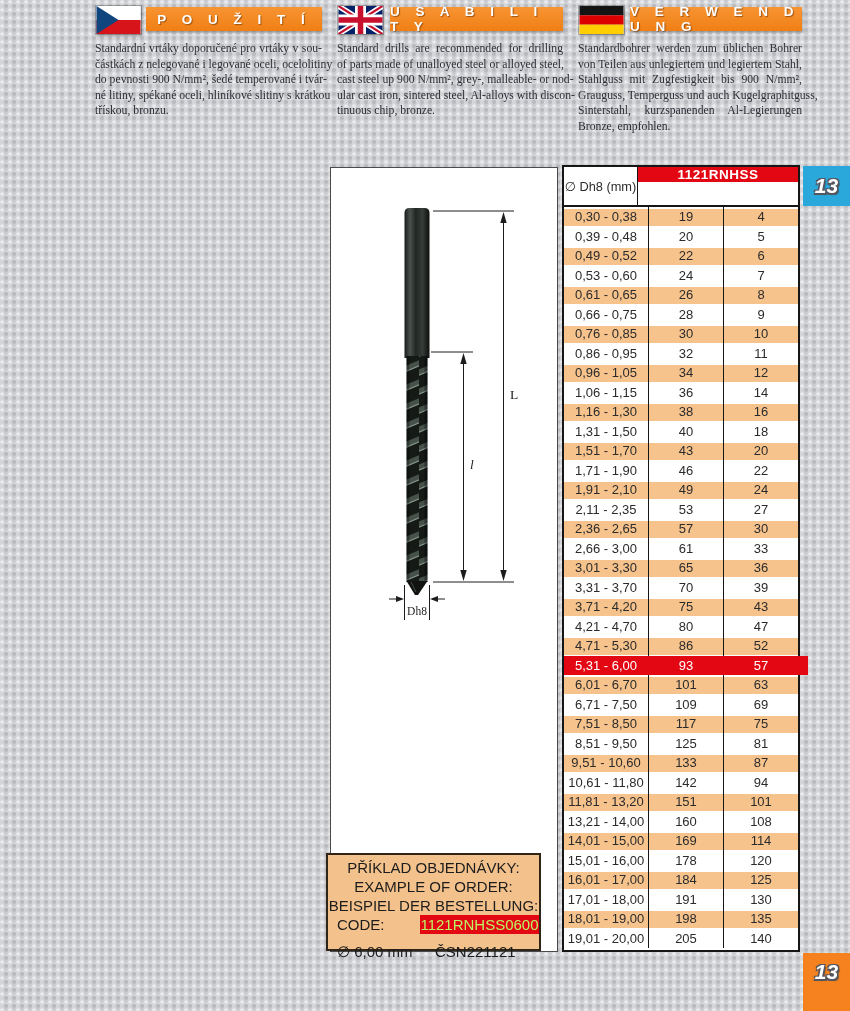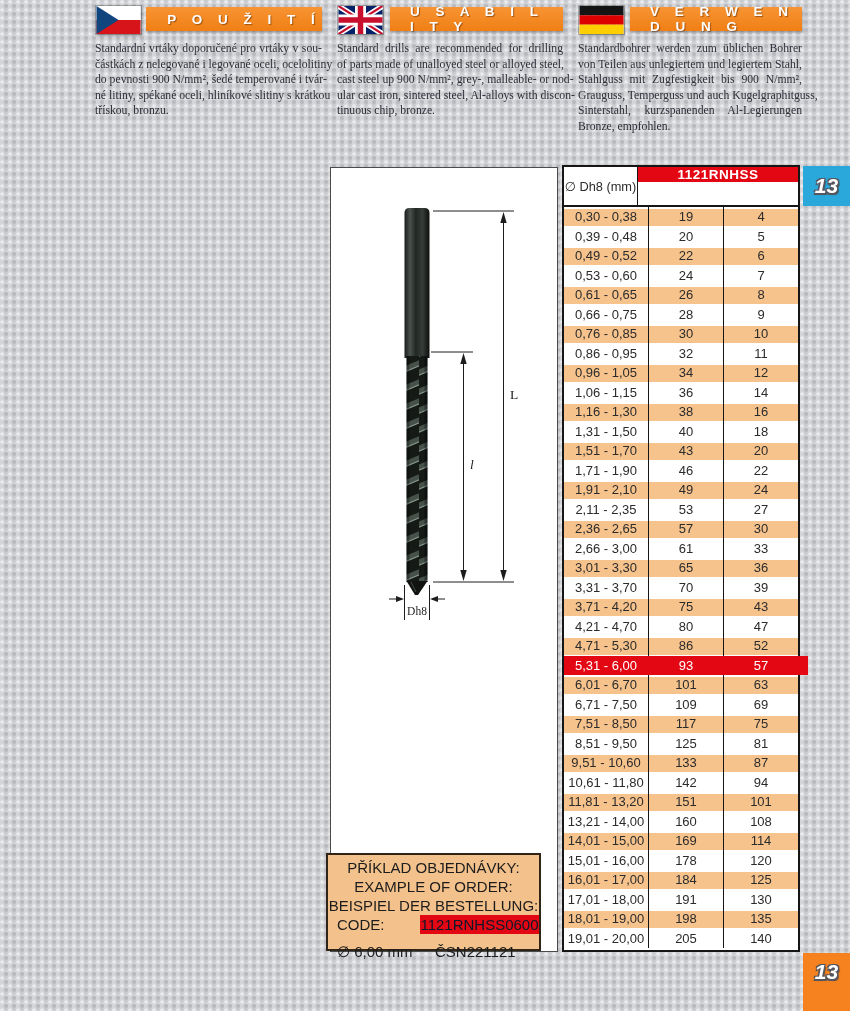--- a/index.html
+++ b/index.html
@@ -18,21 +18,20 @@
   .sec .hdr-row{position:relative;height:30px;}
   .flag{position:absolute;left:1px;top:1px;width:45px;height:28px;box-shadow:0 0 0 1px rgba(60,60,60,.35),1px 2px 2px rgba(0,0,0,.25);}
   .flag svg{display:block;width:100%;height:100%;}
   .obar{
     position:absolute;top:2px;height:24px;right:0;
     background:linear-gradient(#f79433,#f07f14);
     display:flex;align-items:center;justify-content:center;
     color:#fff;font-weight:bold;font-size:13.5px;letter-spacing:6px;
     text-shadow:1px 1px 1px rgba(90,40,0,.55);
     box-shadow:1px 2px 2px rgba(0,0,0,.25);
-    padding-left:20px;
   }
   .para{
     margin-top:6px;
     font-family:"Liberation Serif","DejaVu Serif",serif;
     font-size:11.7px;line-height:15.6px;color:#2e2e36;
   }
   .jline{text-align:justify;text-align-last:justify;white-space:nowrap;}
   .jline.last{text-align-last:left;}
   
   .illus-box{
@@ -74,21 +73,21 @@
   .tab-orange{left:803px;top:953px;width:47px;height:58px;background:#f5821f;align-items:flex-start;padding-top:7px;box-sizing:border-box;}
   
   .order-box{
     position:absolute;left:326px;top:853px;width:215px;height:98px;box-sizing:border-box;
     background:#f3c28c;border:2px solid #2e2418;
     font-size:15px;color:#1c1c1c;
   }
   .ob-line{height:19px;line-height:19px;text-align:center;}
   .ob-coderow{position:relative;height:19px;line-height:19px;}
   .ob-label{position:absolute;left:9px;}
-  .ob-badge{position:absolute;left:77px;right:0;top:0;bottom:0;background:#e30613;color:#0f172a;
+  .ob-badge{position:absolute;left:77px;right:0;top:0;bottom:0;background:#e30613;color:#bef264;
     display:flex;align-items:center;justify-content:center;margin-left:15px;}
   .ob-lastrow{position:relative;height:20px;line-height:20px;margin-top:8px;}
   .ob-std{position:absolute;left:107px;}
 </style>
 </head>
 <body>
 
 <div class="page">
 
   <div class="sec" style="left:95px;width:227px;">

